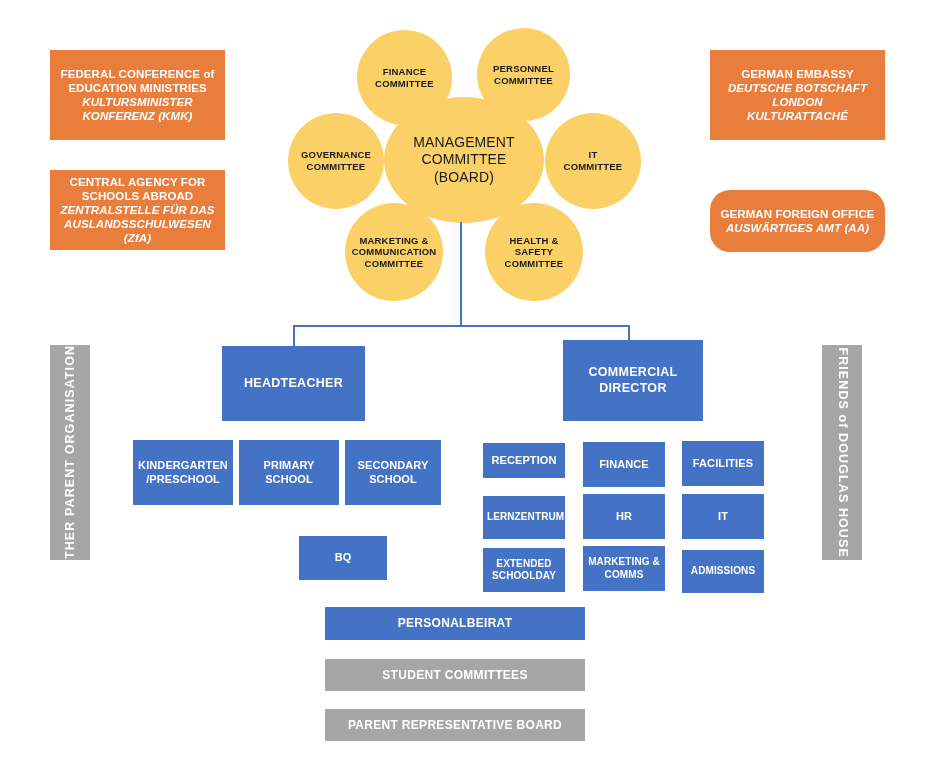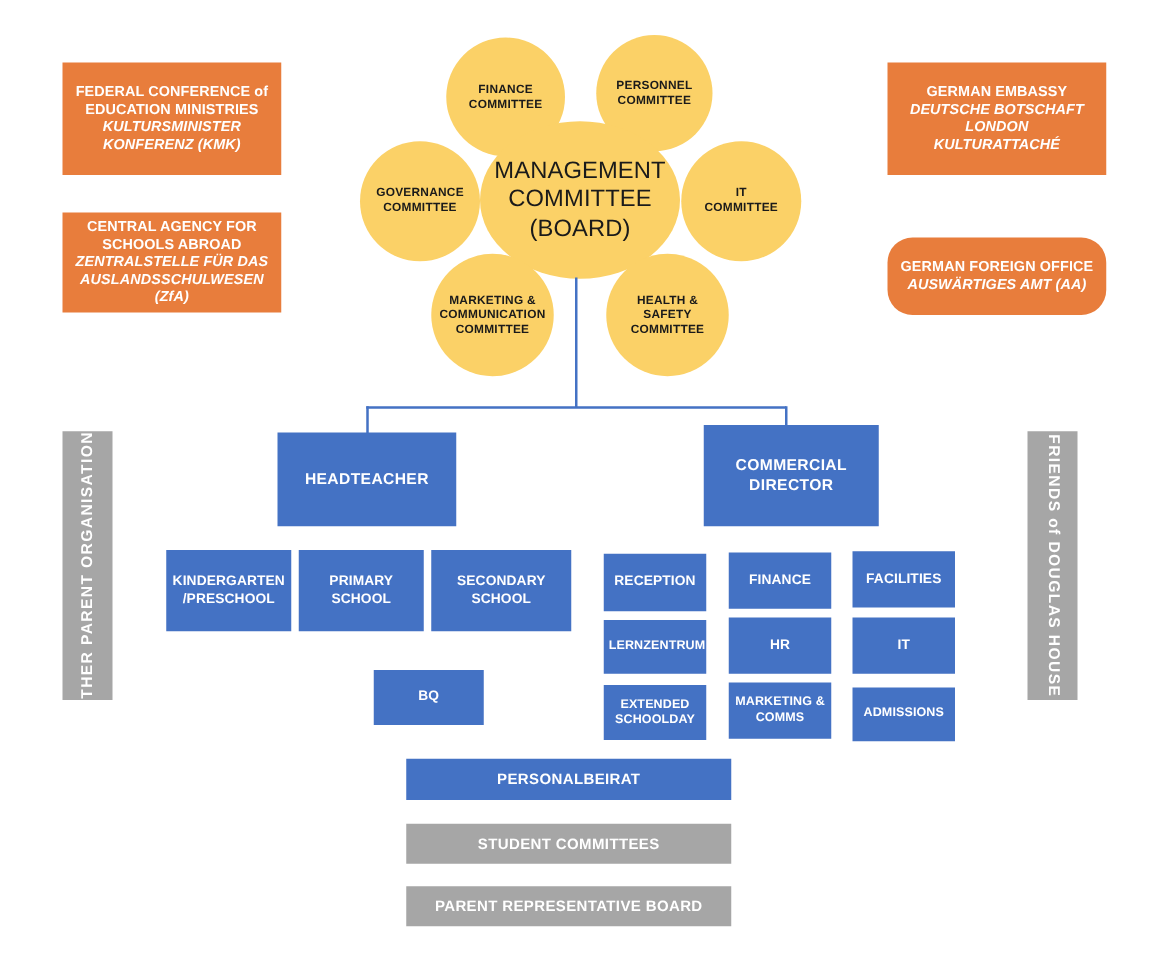--- a/index.html
+++ b/index.html
@@ -66,21 +66,21 @@
   
   .circle {
     background: #FBD167;
     border-radius: 50%;
     color: #1a1a1a;
     font-size: 9.5px;
     font-weight: 600;
     letter-spacing: 0.2px;
   }
   .circle.board {
-    font-size: 19px;
+    font-size: 14px;
     font-weight: 400;
     letter-spacing: 0.1px;
   }
 
   
   .blue {
     background: #4472C4;
     font-size: 11px;
     font-weight: 700;
   }
@@ -228,35 +228,35 @@
     </span>
   </div>
 
   <div class="node blue" style="left:239px; top:440px; width:100px; height:65px;">
     <span class="lines">
       <span>PRIMARY</span>
       <span>SCHOOL</span>
     </span>
   </div>
 
-  <div class="node blue" style="left:345px; top:440px; width:112px; height:65px;">
+  <div class="node blue" style="left:345px; top:440px; width:96px; height:65px;">
     <span class="lines">
       <span>SECONDARY</span>
       <span>SCHOOL</span>
     </span>
   </div>
 
 
   <div class="node blue" style="left:299px; top:536px; width:88px; height:44px;">
     <span class="lines">
       <span>BQ</span>
     </span>
   </div>
 
-  <div class="node blue" style="left:483px; top:443px; width:82px; height:46px;">
+  <div class="node blue" style="left:483px; top:443px; width:82px; height:35px;">
     <span class="lines">
       <span>RECEPTION</span>
     </span>
   </div>
 
   <div class="node blue" style="left:583px; top:442px; width:82px; height:45px;">
     <span class="lines">
       <span>FINANCE</span>
     </span>
   </div>

